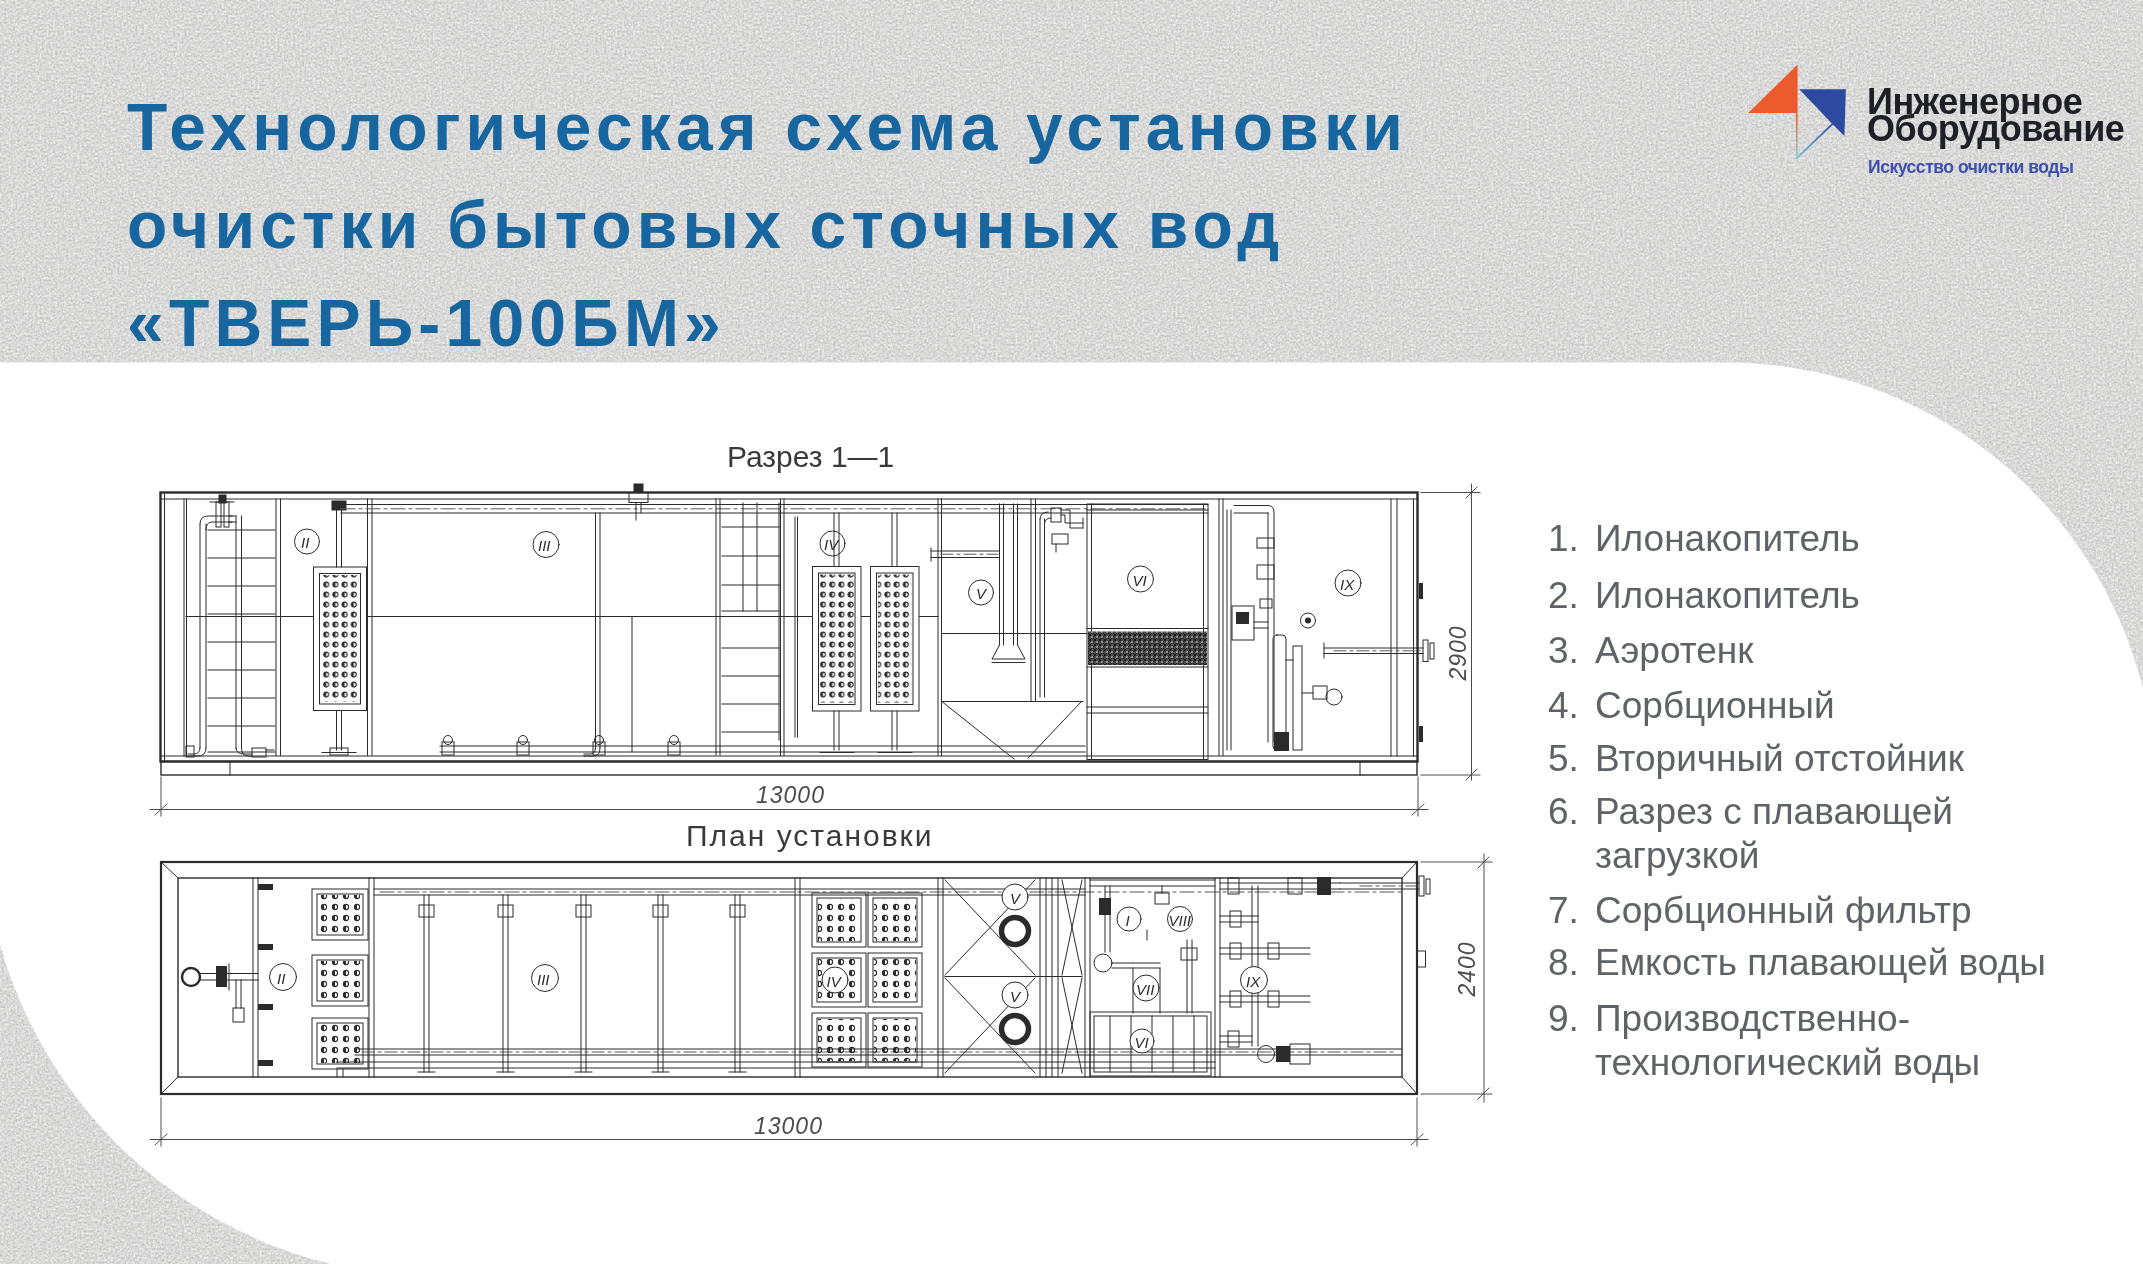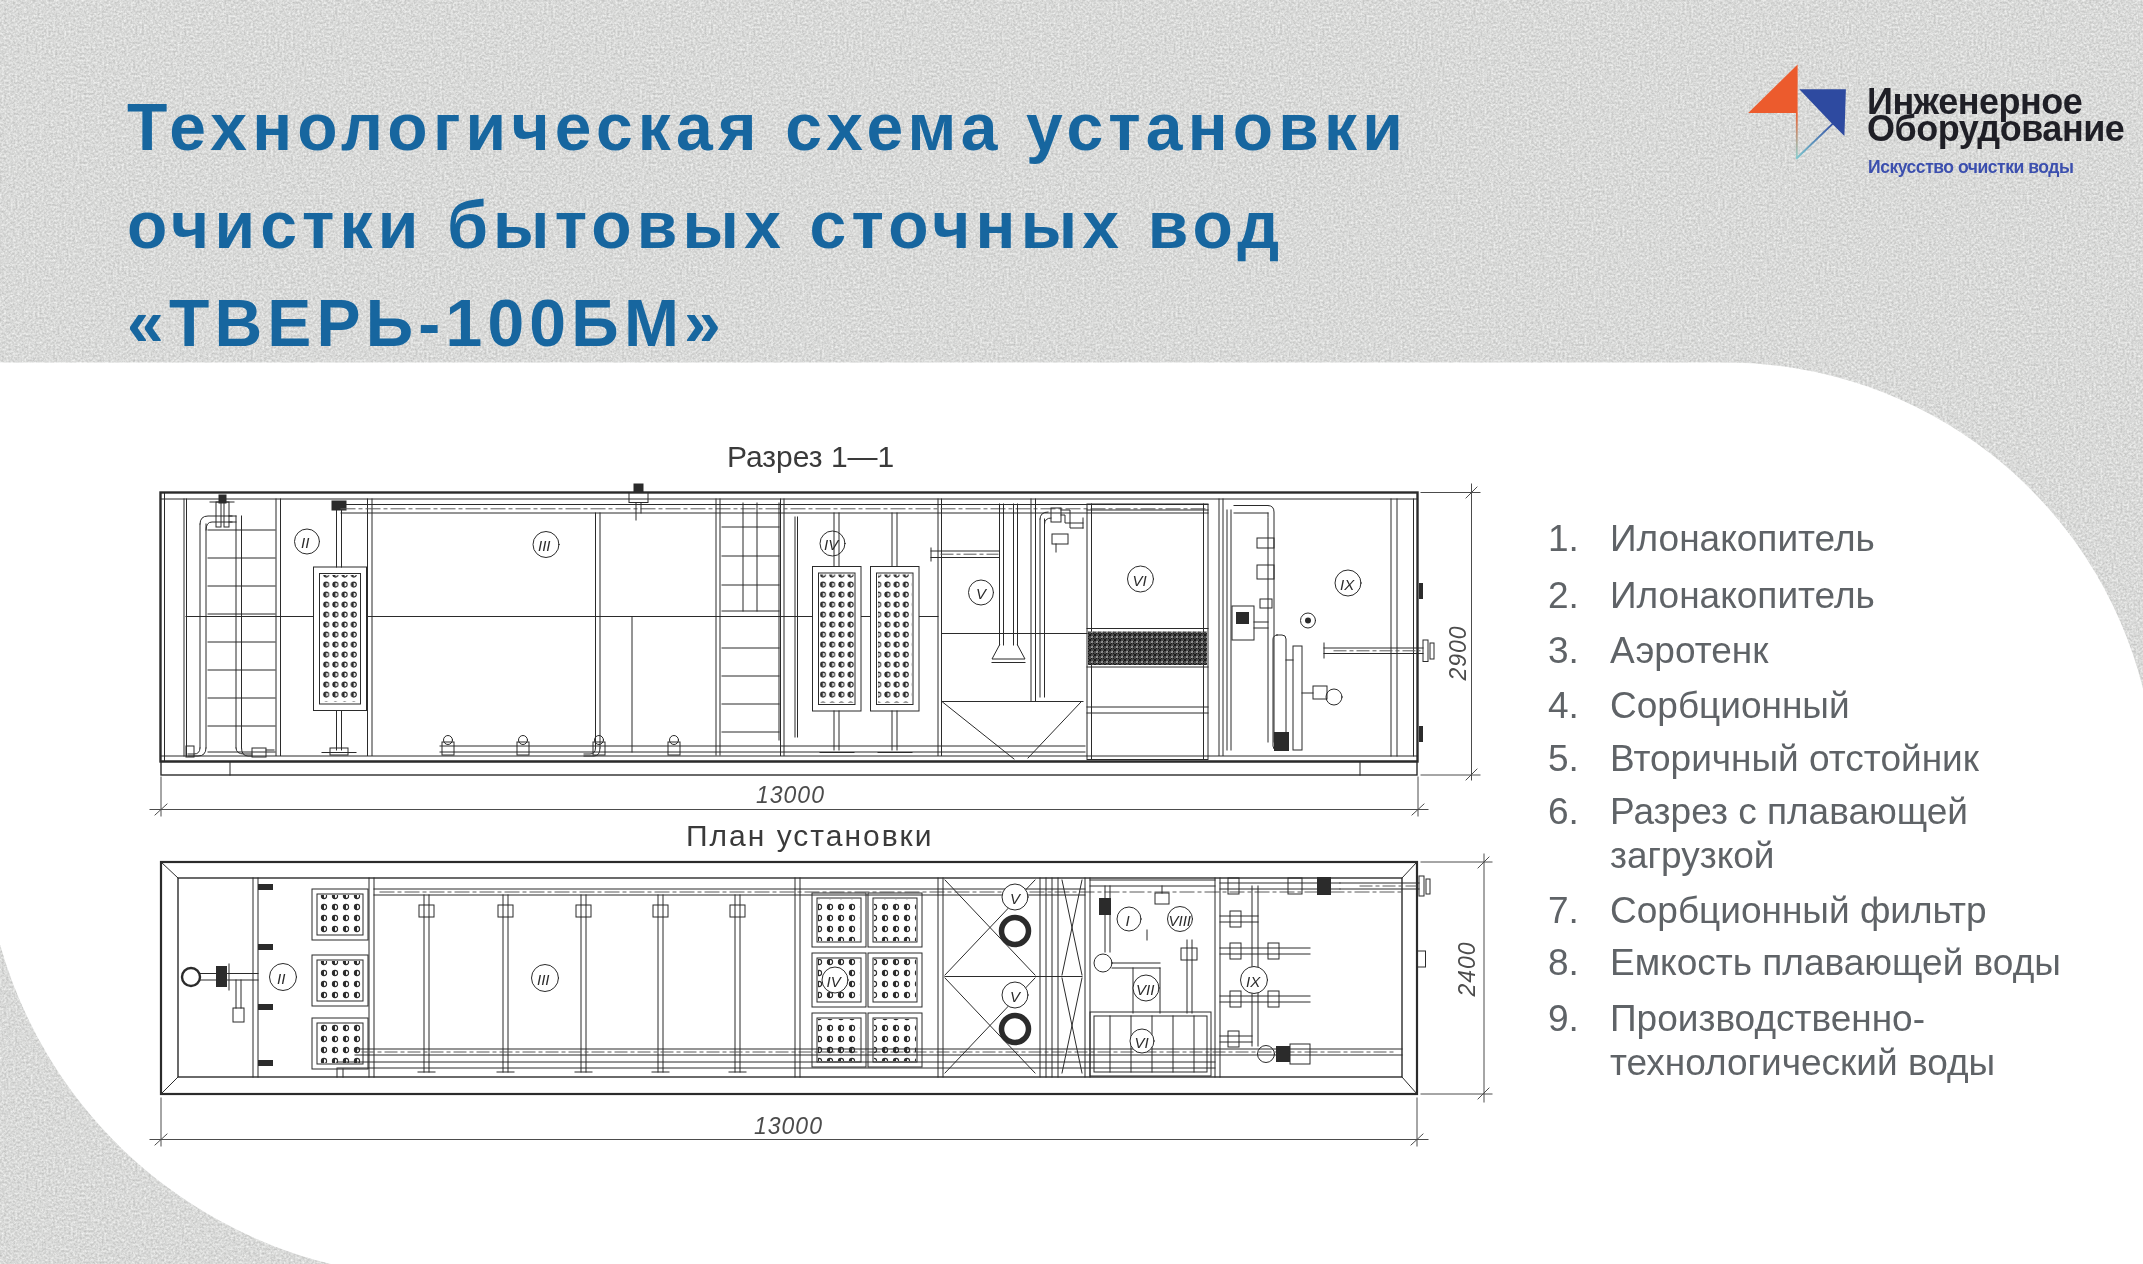--- a/index.html
+++ b/index.html
@@ -11,21 +11,21 @@
          font-size:66px;font-weight:bold;line-height:98px;
          color:#17669f;letter-spacing:5.2px;margin-left:40px;}
   .logo-name{position:absolute;left:1867px;top:88px;width:300px;
          font-size:36px;font-weight:bold;line-height:27px;color:#1f1f26;letter-spacing:-0.5px;}
   .logo-sub{position:absolute;left:1868px;top:157px;width:300px;
          font-size:17.5px;font-weight:bold;color:#3b4fae;letter-spacing:-0.45px;}
   .legend{position:absolute;left:1548px;top:0;width:560px;
           font-size:37px;line-height:43.6px;color:#5f6367;}
   .li{position:absolute;left:0;}
   .li .n{position:absolute;left:0;}
-  .li .t{position:absolute;left:62px;width:500px;}
+  .li .t{position:absolute;left:47px;width:500px;}
   svg{position:absolute;display:block;}
   text{font-family:"Liberation Sans", sans-serif;}
 </style>
 </head>
 <body>
 
 <svg width="2143" height="1264" style="left:0;top:0">
   <filter id="grain" x="0" y="0" width="100%" height="100%" color-interpolation-filters="sRGB">
     <feTurbulence type="fractalNoise" baseFrequency="0.45" numOctaves="2" seed="11" stitchTiles="stitch"></feTurbulence>
     <feColorMatrix type="matrix" values="0.27 0 0 0 0.715  0.27 0 0 0 0.718  0.27 0 0 0 0.713  0 0 0 0 1"></feColorMatrix>

